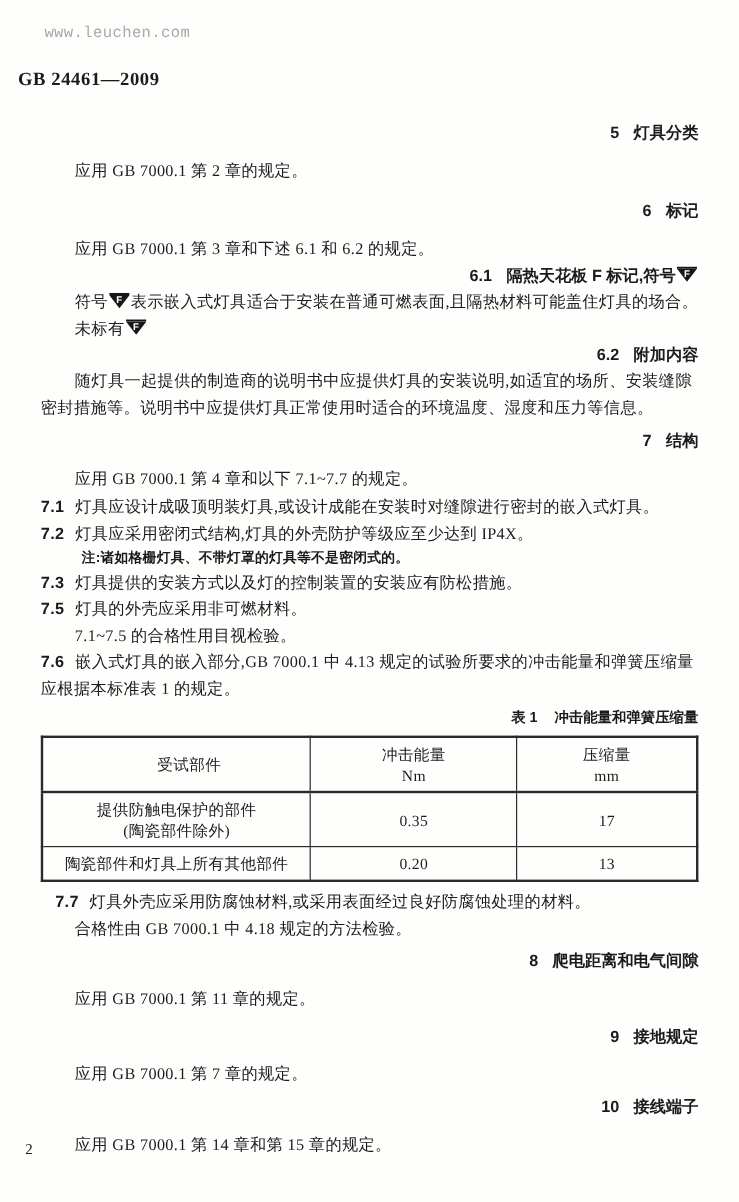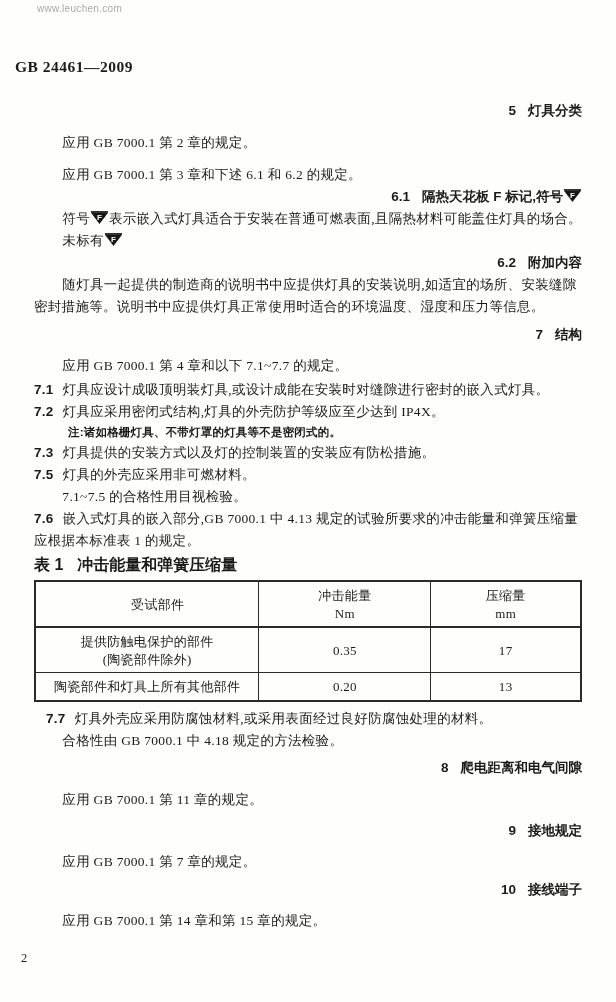--- a/index.html
+++ b/index.html
@@ -9,25 +9,25 @@
     width: 616px;
     height: 1002px;
     background: #fefefd;
     color: #1b1b1b;
     font-family: "Liberation Serif", "DejaVu Serif", serif;
     font-size: 13.5px;
     overflow: hidden;
   }
   .watermark {
     position: absolute;
-    top: 3px;
+    top: 20px;
     left: 37px;
-    font-size: 10px;
+    font-size: 13px;
     color: #a9a9a9;
-    font-family: Liberation Sans, sans-serif;
+    font-family: Liberation Mono, monospace;
     letter-spacing: 0.3px;
   }
   .doc-number {
     position: absolute;
     top: 58px;
     left: 15px;
     font-weight: bold;
     font-size: 15.5px;
     letter-spacing: 0.5px;
     font-family: "Liberation Serif", "DejaVu Serif", serif;
@@ -70,24 +70,24 @@
     letter-spacing: 0.2px;
   }
   .mt-10 { margin-top: 10px; }
   .mt-11 { margin-top: 11px; }
   .mt-9  { margin-top: 9px; }
   .mt-6  { margin-top: 6px; margin-left: 12px; }
   .mt-5  { margin-top: 5px; }
   .mt-2  { margin-top: 2px; }
   .f-sym { vertical-align: -1px; margin: 0 1px; }
   .tbl-caption {
-    text-align: left;
-    font-family: "Liberation Sans", "DejaVu Sans", sans-serif;
-    font-weight: bold;
-    font-size: 16px;
+    text-align: right;
+    font-family: "Liberation Sans", "DejaVu Sans", sans-serif;
+    font-weight: bold;
+    font-size: 12px;
     line-height: 22px;
     margin-top: 2px;
   }
   .tbl-caption .cap-label { margin-right: 14px; }
   table.t1 {
     width: 100%;
     margin-top: 4px;
     border-collapse: collapse;
     border: 2px solid #2a2a2a;
     font-size: 13px;
@@ -123,20 +123,23 @@
   <div class="watermark">www.leuchen.com</div>
   <div class="doc-number">GB 24461—2009</div>
 
   <div class="content">
 
     <h2 class="h-sec">
       <span class="num">5</span><span>灯具分类</span>
     </h2>
     <p class="para indent mt-10">应用 GB 7000.1 第 2 章的规定。</p>
 
+    <h2 class="h-sec mt-11">
+      <span class="num">6</span><span>标记</span>
+    </h2>
     <p class="para indent mt-10">应用 GB 7000.1 第 3 章和下述 6.1 和 6.2 的规定。</p>
 
     <h3 class="h-sec">
       <span class="num">6.1</span><span>隔热天花板 F 标记,符号</span><svg class="f-sym" width="17" height="13" viewBox="0 0 20 15">
           <rect x="0" y="0" width="20" height="2" fill="#161616"></rect>
           <polygon points="0,2 20,2 10,15" fill="#161616"></polygon>
           <text x="10" y="10" text-anchor="middle" font-size="9.5" font-weight="bold" fill="#ffffff" font-family="Liberation Sans, sans-serif">F</text>
         </svg>
     </h3>
     <p class="para indent">

